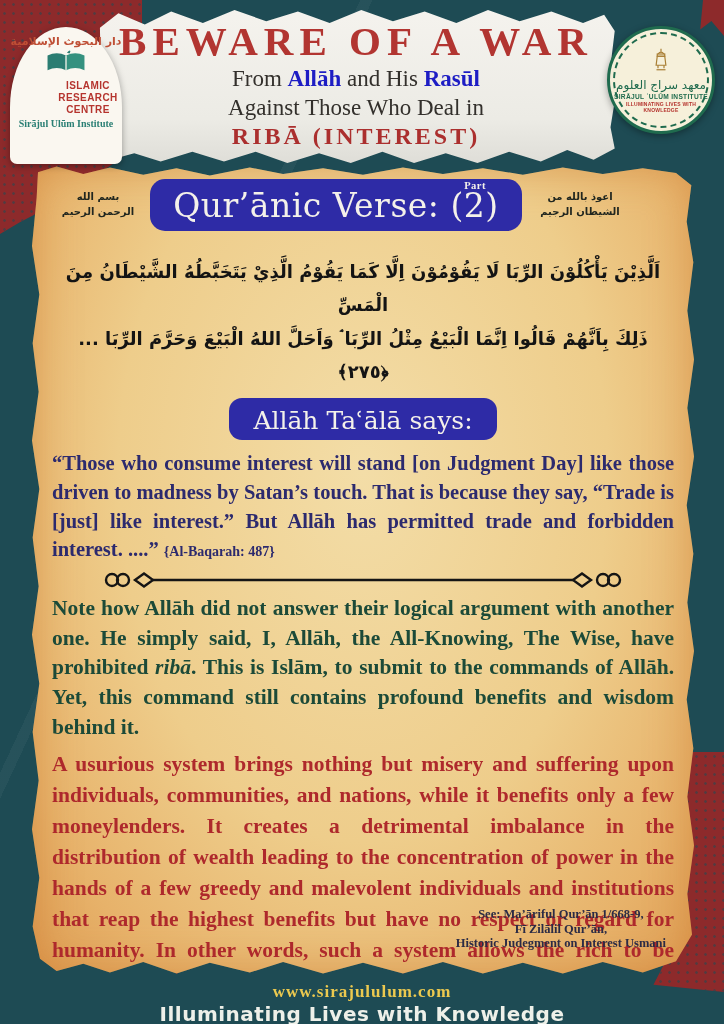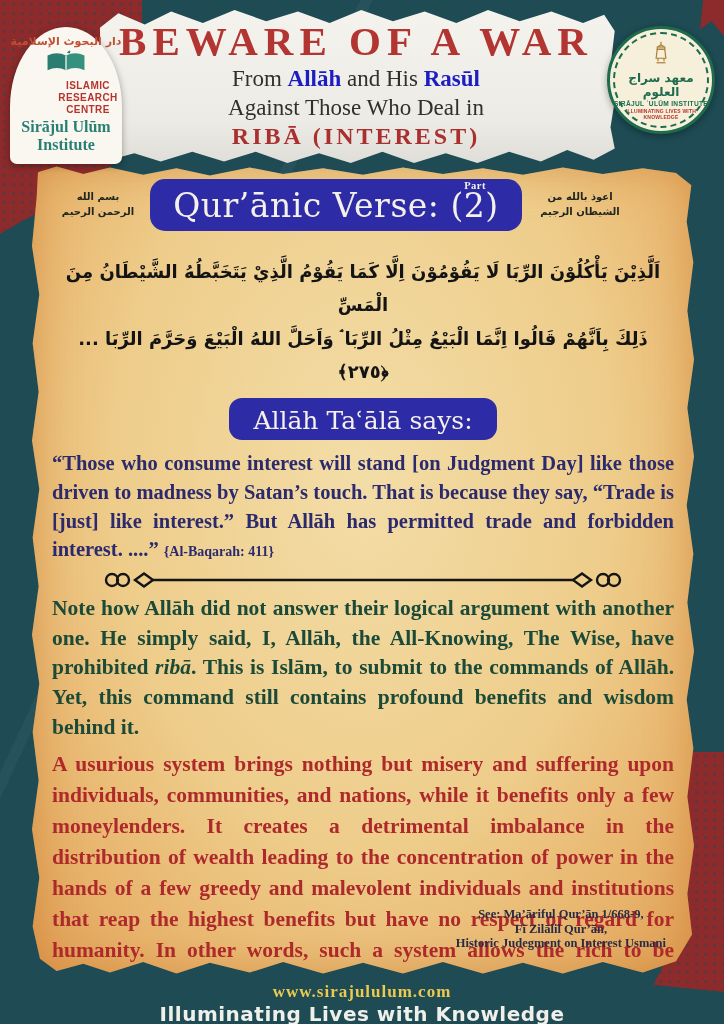--- a/index.html
+++ b/index.html
@@ -36,30 +36,30 @@
   
   .logo-left{
     position:absolute;left:10px;top:27px;width:112px;height:137px;z-index:3;
     background:#faf7f0;border-radius:56px 56px 7px 7px / 80px 80px 7px 7px;
     box-shadow:0 2px 7px rgba(0,0,0,.35);
     display:flex;flex-direction:column;align-items:center;justify-content:flex-start;
     padding-top:8px;box-sizing:border-box;text-align:center;
   }
   .logo-left .arc-arabic{font-family:"DejaVu Sans",sans-serif;direction:rtl;color:#bf4f35;font-size:11px;font-weight:bold;line-height:1.25;}
   .logo-left .lbl-red{color:#b5342e;font-family:"Liberation Sans",sans-serif;font-weight:bold;font-size:10px;line-height:1.2;letter-spacing:.4px;margin-top:3px;padding-left:44px;}
-  .logo-left .lbl-teal{color:#2a7f74;font-size:16px;font-weight:bold;margin-top:2px;}
+  .logo-left .lbl-teal{color:#2a7f74;font-size:10px;font-weight:bold;margin-top:2px;}
   
   .logo-right{
     position:absolute;left:607px;top:26px;width:108px;height:108px;z-index:3;border-radius:50%;
     background:#f6f0da;border:3px solid #1f6b4e;box-sizing:border-box;
     box-shadow:0 2px 7px rgba(0,0,0,.35);
     display:flex;flex-direction:column;align-items:center;justify-content:center;text-align:center;
   }
   .logo-right::before{content:"";position:absolute;inset:3px;border:2px dashed #1f6b4e;border-radius:50%;}
-  .logo-right .ar-green{font-family:"DejaVu Sans",sans-serif;direction:rtl;color:#1f6b4e;font-weight:bold;font-size:12px;margin-top:2px;}
+  .logo-right .ar-green{font-family:"DejaVu Sans",sans-serif;direction:rtl;color:#1f6b4e;font-weight:normal;font-size:12px;margin-top:2px;}
   .logo-right .inst{color:#1f6b4e;font-family:"Liberation Sans",sans-serif;font-weight:bold;font-size:6.6px;letter-spacing:.3px;margin-top:1px;}
   .logo-right .tag{color:#b5342e;font-family:"Liberation Sans",sans-serif;font-weight:bold;font-size:5px;letter-spacing:.2px;margin-top:1px;}
   
   .parchment{
     position:absolute;left:30px;top:165px;width:666px;height:810px;z-index:1;
     background:radial-gradient(ellipse at 50% 38%, #f3dda7 0%, #eecd8b 52%, #e7b26a 82%, #de9c52 100%);
     box-shadow:inset 0 0 46px rgba(200,115,40,.55);
     clip-path:polygon(1.2% .9%,4% .2%,8% 1.1%,12% .3%,17% 1.2%,22% .4%,27% 1.3%,33% .3%,38% 1.1%,44% .4%,50% 1.2%,56% .3%,62% 1.1%,68% .4%,74% 1.2%,80% .3%,86% 1.1%,92% .4%,97% 1%,99.3% 2.5%,98.6% 7%,99.6% 12%,98.7% 18%,99.7% 24%,98.7% 30%,99.7% 36%,98.6% 42%,99.6% 48%,98.7% 54%,99.7% 60%,98.6% 66%,99.6% 72%,98.7% 78%,99.7% 84%,98.7% 90%,99.4% 95%,97% 98.3%,92% 99.7%,86% 98.4%,80% 99.8%,74% 98.5%,68% 99.8%,62% 98.4%,56% 99.8%,50% 98.5%,44% 99.8%,38% 98.4%,33% 99.7%,27% 98.5%,22% 99.8%,17% 98.4%,12% 99.7%,8% 98.6%,4% 99.5%,1.5% 98%,.4% 94%,1.4% 88%,.3% 82%,1.3% 76%,.4% 70%,1.4% 64%,.3% 58%,1.3% 52%,.4% 46%,1.4% 40%,.3% 34%,1.3% 28%,.4% 22%,1.4% 16%,.3% 10%,1% 4%);
     padding:8px 22px 0;box-sizing:border-box;
   }
@@ -151,21 +151,21 @@
       <div class="side-arabic right"><span>اعوذ بالله من</span><br><span>الشيطان الرجيم</span></div>
     </div>
 
     <div class="arabic-verse">
       <span>اَلَّذِيْنَ يَأْكُلُوْنَ الرِّبَا لَا يَقُوْمُوْنَ اِلَّا كَمَا يَقُوْمُ الَّذِيْ يَتَخَبَّطُهُ الشَّيْطَانُ مِنَ الْمَسِّ</span><br>
       <span>ذَلِكَ بِاَنَّهُمْ قَالُوا اِنَّمَا الْبَيْعُ مِثْلُ الرِّبَا ۘ وَاَحَلَّ اللهُ الْبَيْعَ وَحَرَّمَ الرِّبَا ... ﴿٢٧٥﴾</span>
     </div>
 
     <div class="says-banner">Allāh Taʿālā says:</div>
 
-    <div class="quote"><span>“Those who consume interest will stand [on Judgment Day] like those driven to madness by Satan’s touch. That is because they say, “Trade is [just] like interest.” But Allāh has permitted trade and forbidden interest. ....”</span> <span class="ref">{Al-Baqarah: 411}</span></div>
+    <div class="quote"><span>“Those who consume interest will stand [on Judgment Day] like those driven to madness by Satan’s touch. That is because they say, “Trade is [just] like interest.” But Allāh has permitted trade and forbidden interest. ....”</span> <span class="ref">{Al-Baqarah: 487}</span></div>
 
     <span>
       <svg class="divider" width="520" height="22" viewBox="0 0 520 22">
         <g stroke="#151515" stroke-width="2.4" fill="none">
           <circle cx="9" cy="11" r="6"></circle>
             <circle cx="20" cy="11" r="6"></circle>
           <path d="M32 11 L41 4.5 L50 11 L41 17.5 Z"></path>
           <line x1="50" y1="11" x2="470" y2="11"></line>
           <path d="M470 11 L479 4.5 L488 11 L479 17.5 Z"></path>
           <circle cx="500" cy="11" r="6"></circle>

